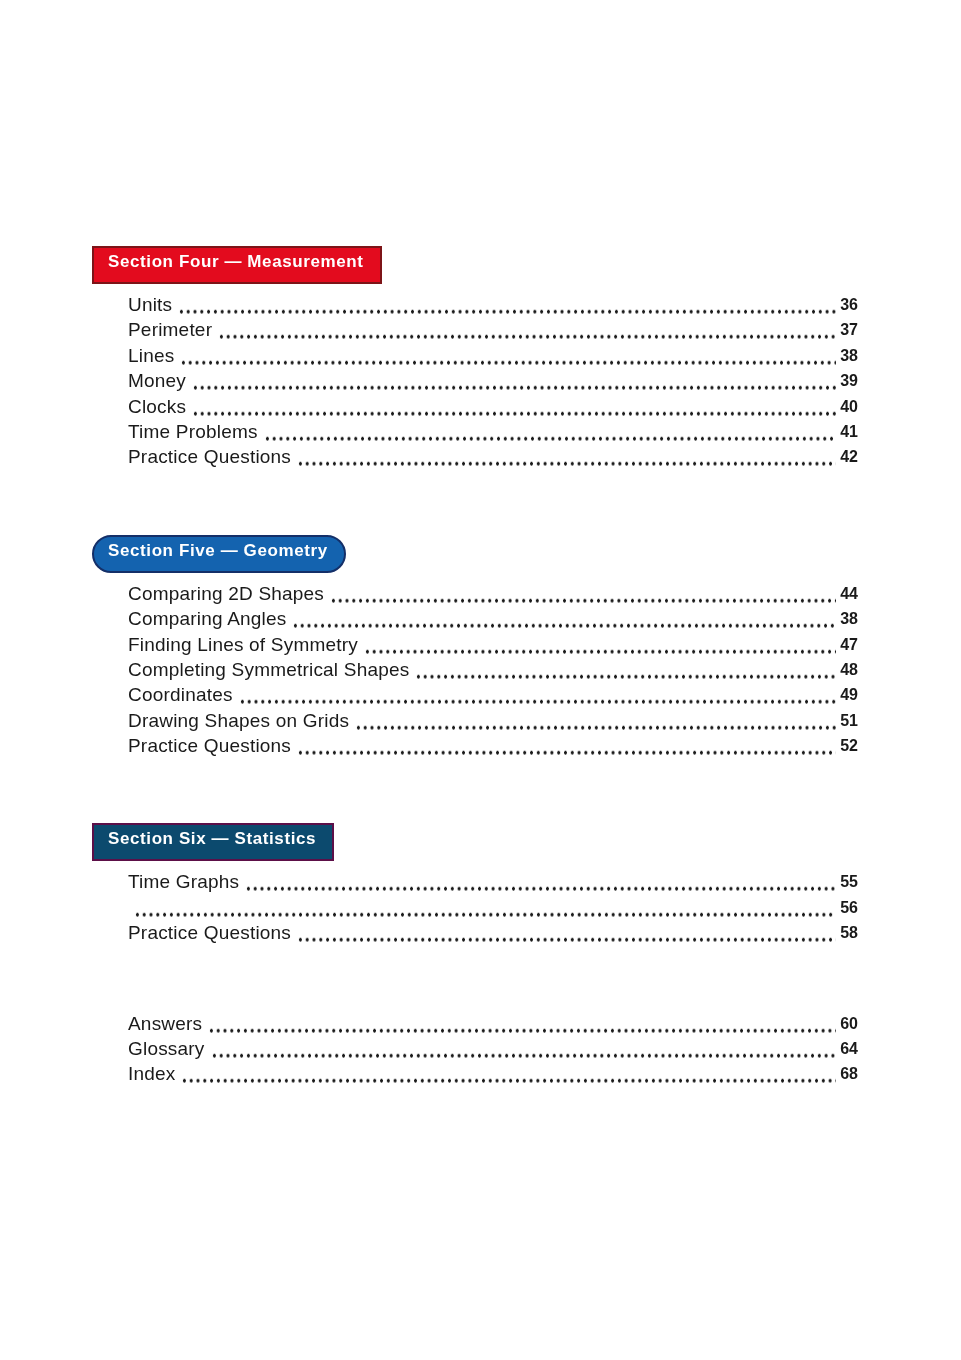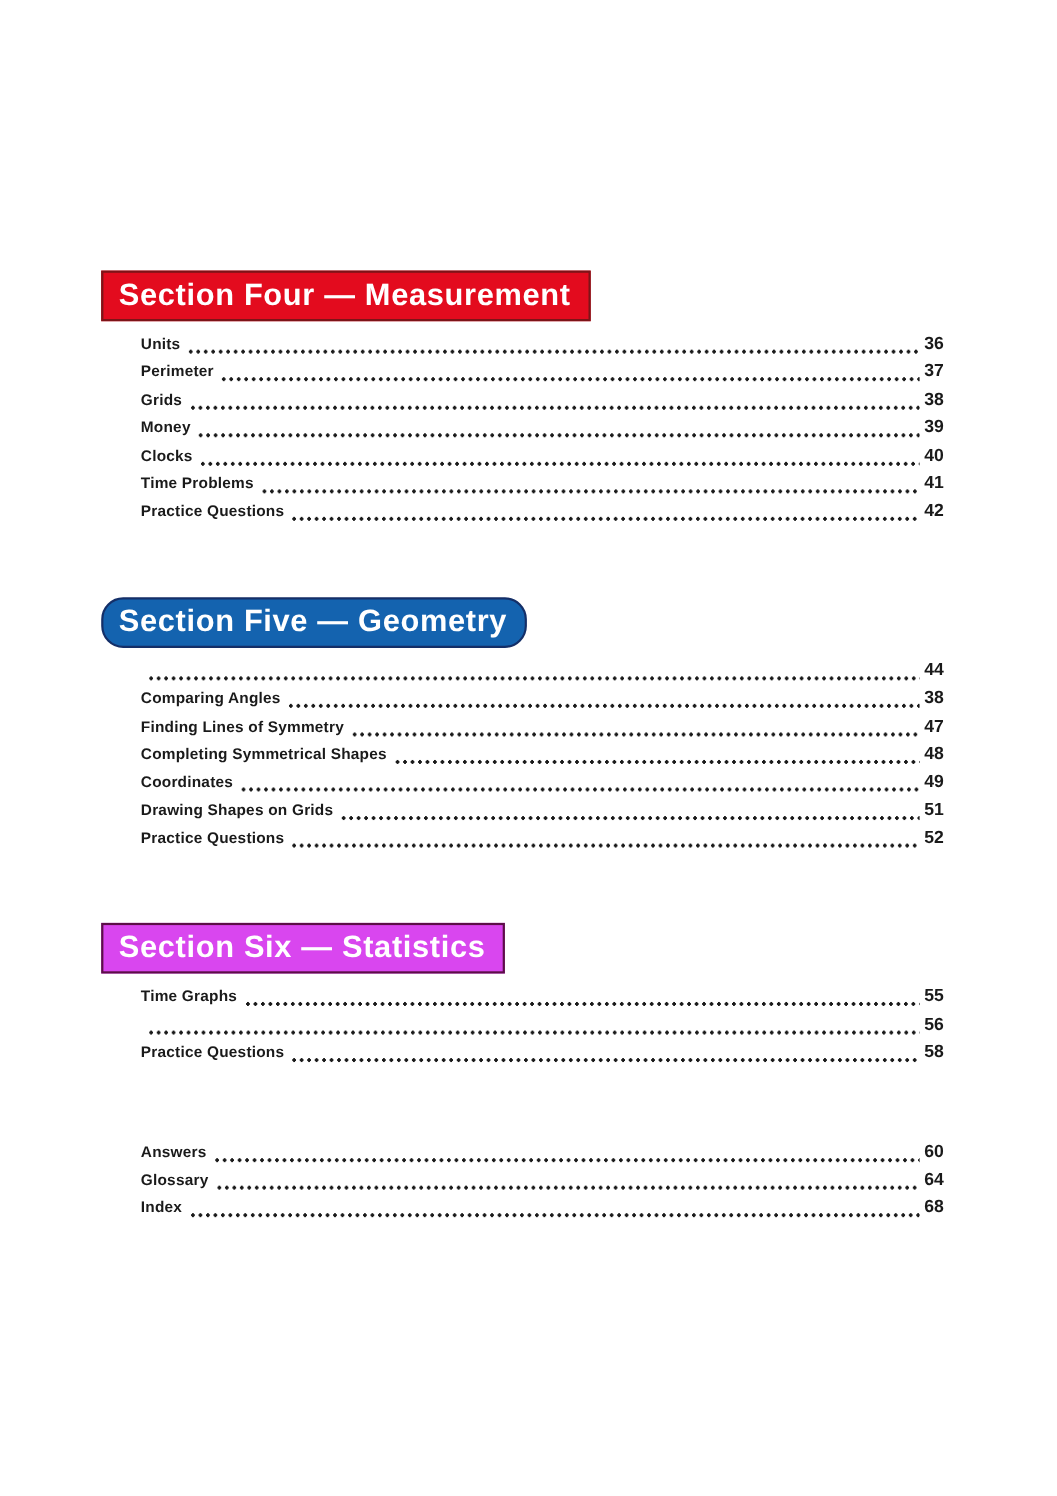--- a/index.html
+++ b/index.html
@@ -24,39 +24,39 @@
   .banner {
     display: inline-block;
     margin-left: 92px;
     padding: 4px 16px 6px 14px;
     border: 2px solid #333;
     box-sizing: border-box;
     min-height: 38px;
   }
   .banner-label {
     color: #ffffff;
-    font-size: 28px;
+    font-size: 17px;
     font-weight: 700;
     letter-spacing: 0.6px;
     white-space: nowrap;
   }
   .toc-list {
     margin-left: 128px;
     width: 730px;
     margin-top: 8px;
   }
   .toc-row {
     display: flex;
     align-items: flex-end;
     height: 25.4px;
     color: #1a1a1a;
   }
   .toc-row .label {
-    font-size: 14px;
-    font-weight: 700;
+    font-size: 19px;
+    font-weight: 400;
     letter-spacing: 0.2px;
     white-space: nowrap;
     line-height: 25.4px;
   }
   .toc-row .dots {
     flex: 1;
     height: 25.4px;
     margin-left: 6px;
     margin-right: 4px;
     background-image: radial-gradient(circle, #1a1a1a 1.55px, transparent 1.85px);
@@ -89,21 +89,21 @@
     <span class="label">Units</span>
     <span class="dots"></span>
     <span class="num">36</span>
   </div>
             <div class="toc-row">
     <span class="label">Perimeter</span>
     <span class="dots"></span>
     <span class="num">37</span>
   </div>
             <div class="toc-row">
-    <span class="label">Grids</span>
+    <span class="label">Lines</span>
     <span class="dots"></span>
     <span class="num">38</span>
   </div>
             <div class="toc-row">
     <span class="label">Money</span>
     <span class="dots"></span>
     <span class="num">39</span>
   </div>
             <div class="toc-row">
     <span class="label">Clocks</span>
@@ -121,20 +121,21 @@
     <span class="num">42</span>
   </div>
           </div>
   </section>
         <section class="toc-section">
     <div class="banner" style="background: rgb(20, 99, 175); border-color: rgb(20, 47, 104); border-radius: 20px;">
       <span class="banner-label">Section Five — Geometry</span>
     </div>
     <div class="toc-list">
             <div class="toc-row">
+    <span class="label">Comparing 2D Shapes</span>
     <span class="dots"></span>
     <span class="num">44</span>
   </div>
             <div class="toc-row">
     <span class="label">Comparing Angles</span>
     <span class="dots"></span>
     <span class="num">38</span>
   </div>
             <div class="toc-row">
     <span class="label">Finding Lines of Symmetry</span>
@@ -157,21 +158,21 @@
     <span class="num">51</span>
   </div>
             <div class="toc-row">
     <span class="label">Practice Questions</span>
     <span class="dots"></span>
     <span class="num">52</span>
   </div>
           </div>
   </section>
         <section class="toc-section">
-    <div class="banner" style="background: #d946ef; border-color: rgb(92, 15, 72);">
+    <div class="banner" style="background: #0c4a6e; border-color: rgb(92, 15, 72);">
       <span class="banner-label">Section Six — Statistics</span>
     </div>
     <div class="toc-list">
             <div class="toc-row">
     <span class="label">Time Graphs</span>
     <span class="dots"></span>
     <span class="num">55</span>
   </div>
             <div class="toc-row">
     <span class="dots"></span>

